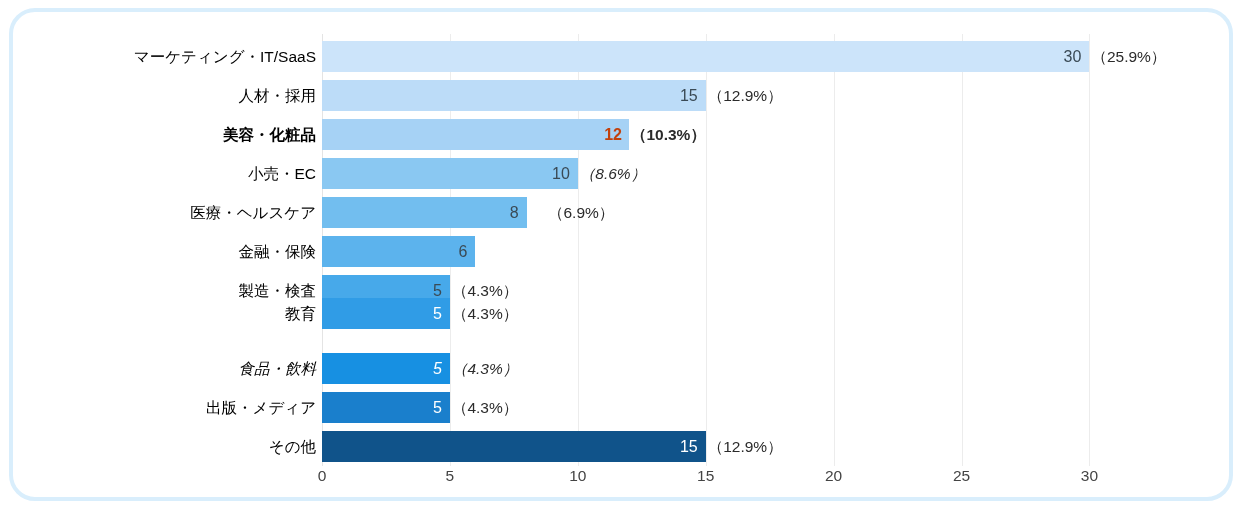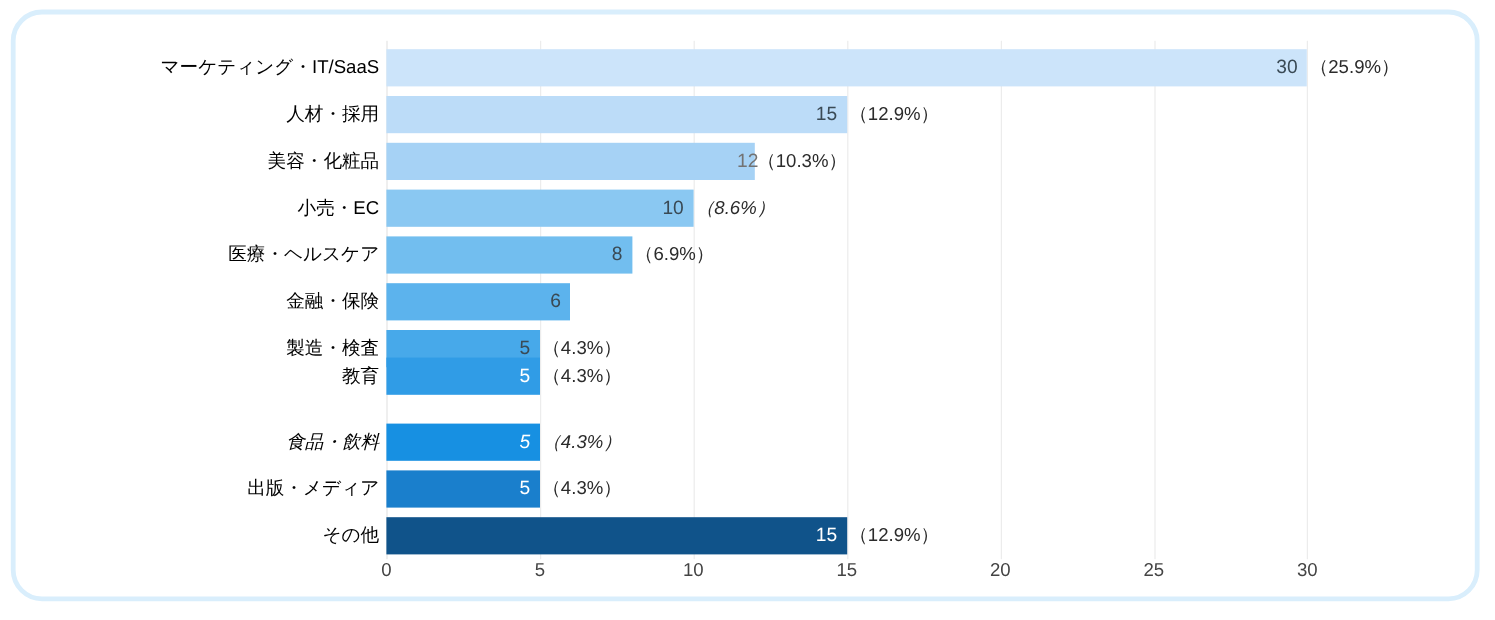--- a/index.html
+++ b/index.html
@@ -132,37 +132,37 @@
           <div class="bar" style="left: 309px; width: 767.4px; background: rgb(204, 228, 250);"></div>
           <div class="bar-value inside" style="left: 309px; width: 759.4px; color: rgb(58, 74, 85);">30</div>
           <div class="pct-label" style="left: 1078.4px;">（25.9%）</div>
         </div>
         <div class="row" style="top: 64px;">
           <div class="cat-label">人材・採用</div>
           <div class="bar" style="left: 309px; width: 383.7px; background: rgb(188, 220, 248);"></div>
           <div class="bar-value inside" style="left: 309px; width: 375.7px; color: rgb(58, 74, 85);">15</div>
           <div class="pct-label" style="left: 694.7px;">（12.9%）</div>
         </div>
-        <div class="row" style="top: 103px;">
+        <div class="row" style="top: 103px; font-weight: bold;">
           <div class="cat-label">美容・化粧品</div>
           <div class="bar" style="left: 309px; width: 306.96px; background: rgb(166, 210, 245);"></div>
-          <div class="bar-value inside" style="left: 320px; width: 298.96px; color: #737373;">12</div>
+          <div class="bar-value inside" style="left: 310px; width: 298.96px; color: #c2410c;">12</div>
           <div class="pct-label" style="left: 617.96px;">（10.3%）</div>
         </div>
         <div class="row" style="top: 142px;">
           <div class="cat-label">小売・EC</div>
           <div class="bar" style="left: 309px; width: 255.8px; background: rgb(138, 200, 242);"></div>
           <div class="bar-value inside" style="left: 309px; width: 247.8px; color: rgb(58, 74, 85);">10</div>
           <div class="pct-label" style="left: 566.8px; font-style: italic;">（8.6%）</div>
         </div>
         <div class="row" style="top: 181px;">
           <div class="cat-label">医療・ヘルスケア</div>
           <div class="bar" style="left: 309px; width: 204.64px; background: rgb(114, 190, 239);"></div>
           <div class="bar-value inside" style="left: 309px; width: 196.64px; color: rgb(58, 74, 85);">8</div>
-          <div class="pct-label" style="left: 516px; text-align: center;">（6.9%）</div>
+          <div class="pct-label" style="left: 535px; text-align: center;">（6.9%）</div>
         </div>
         <div class="row" style="top: 220px;">
           <div class="cat-label">金融・保険</div>
           <div class="bar" style="left: 309px; width: 153.48px; background: rgb(92, 179, 237);"></div>
           <div class="bar-value inside" style="left: 309px; width: 145.48px; color: rgb(58, 74, 85);">6</div>
         </div>
         <div class="row" style="top: 259px;">
           <div class="cat-label">製造・検査</div>
           <div class="bar" style="left: 309px; width: 127.9px; background: rgb(71, 169, 234);"></div>
           <div class="bar-value inside" style="left: 309px; width: 119.9px; color: rgb(58, 74, 85);">5</div>

